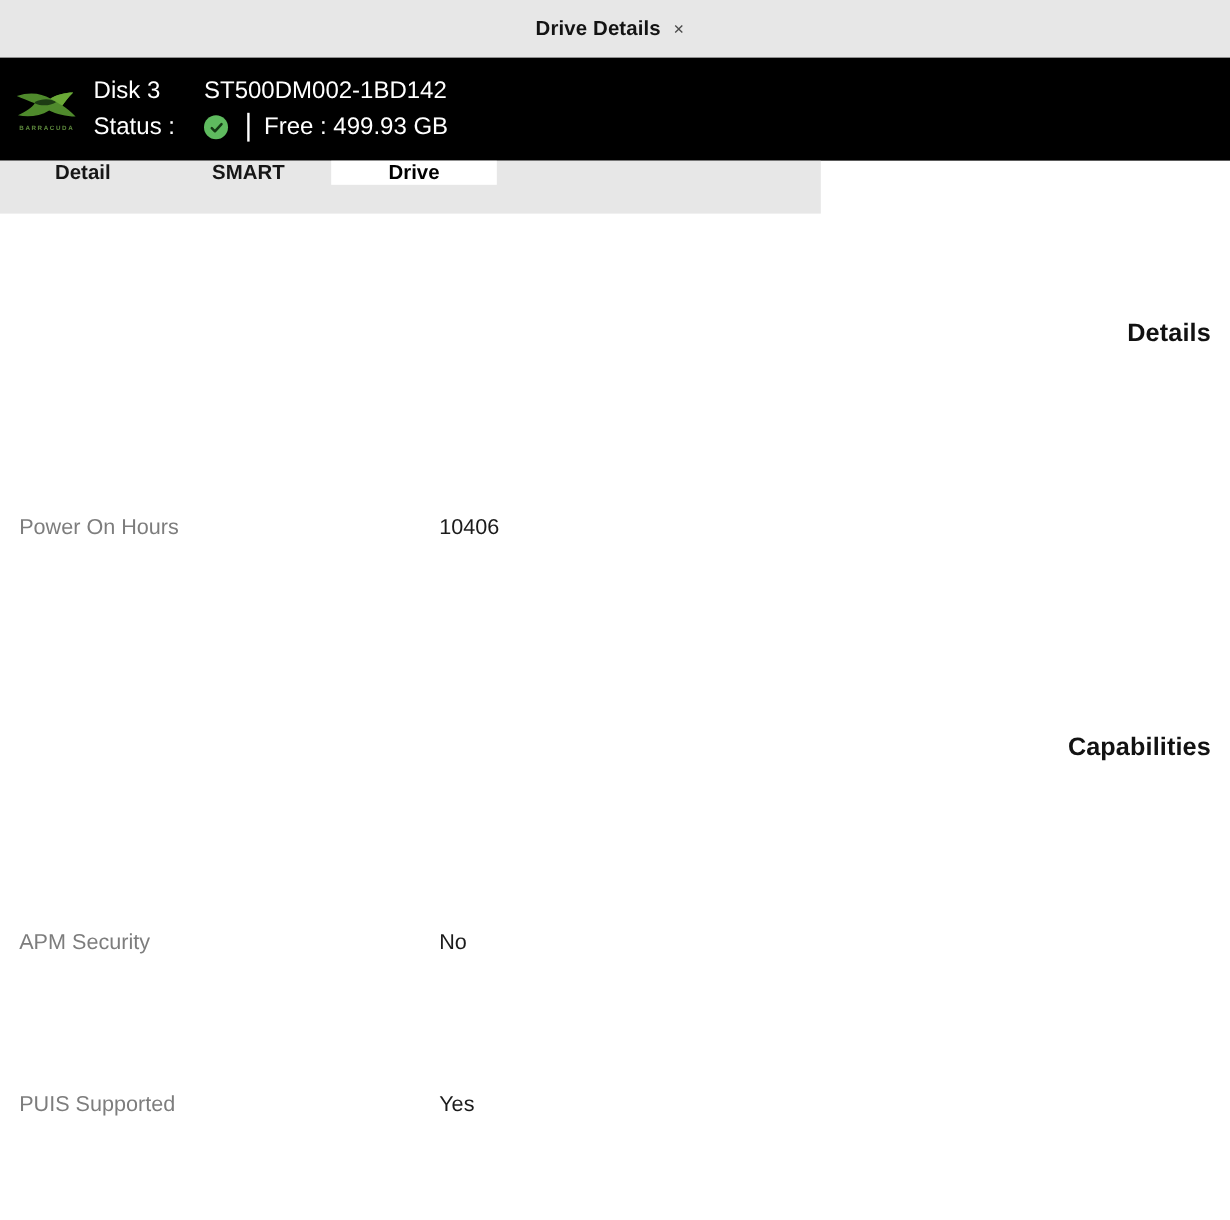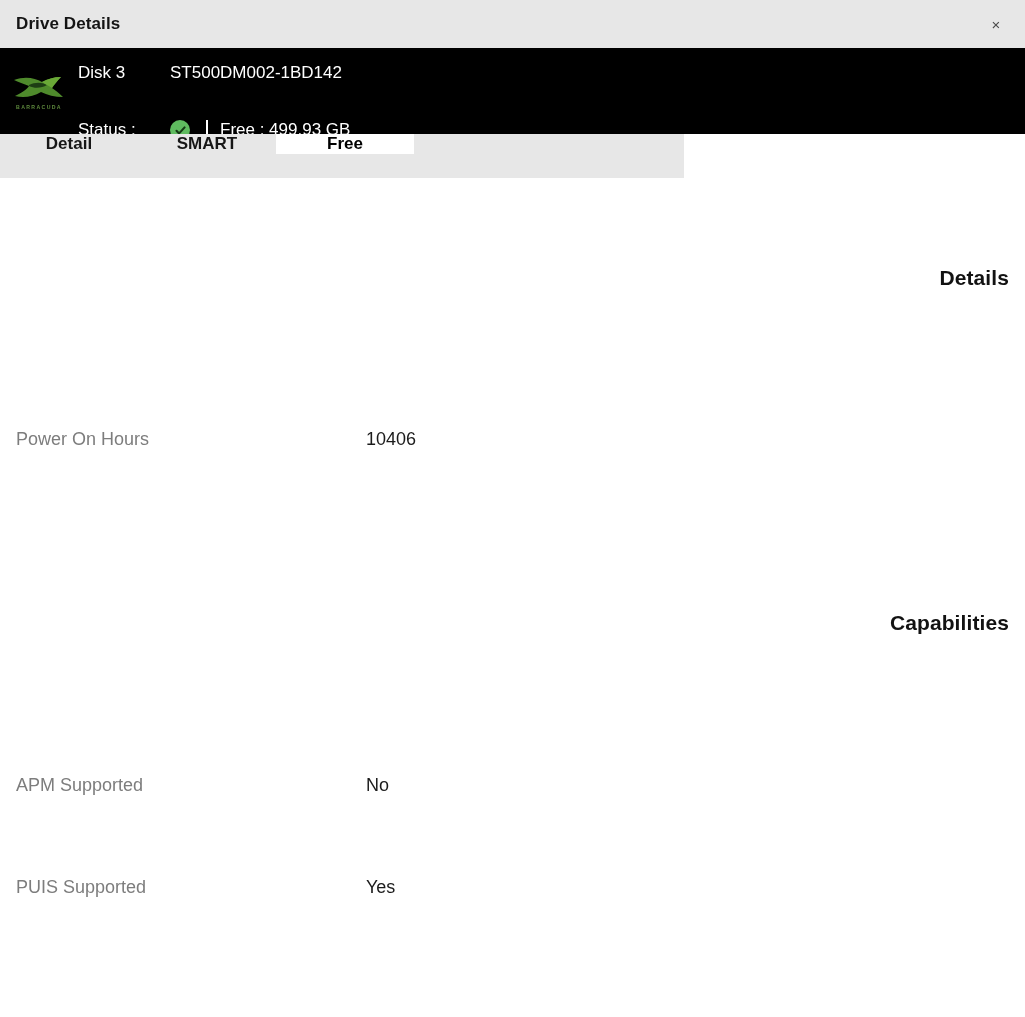--- a/index.html
+++ b/index.html
@@ -18,21 +18,21 @@
     position: relative;
     background: #ffffff;
   }
 
   
   .titlebar {
     height: 48px;
     background: #e7e7e7;
     display: flex;
     align-items: center;
-    justify-content: space-between;
+    justify-content: center;
     padding: 0 14px 0 16px;
   }
   .titlebar-title {
     font-size: 17px;
     font-weight: bold;
     color: #141414;
     letter-spacing: 0.1px;
   }
   .titlebar-close {
     width: 30px;
@@ -79,25 +79,24 @@
 
   .drive-info {
     display: flex;
     flex-direction: column;
     justify-content: center;
     gap: 4px;
     color: #ffffff;
   }
   .drive-row {
     display: flex;
-    align-items: flex-start;
-    font-size: 17px;
+    align-items: center;
+    font-size: 20px;
     color: #ffffff;
     height: 26px;
-    margin-top: 27px;
   }
   .drive-disk   { min-width: 92px; }
   .drive-model  { }
   .drive-status-label { min-width: 92px; }
 
   .status-badge {
     width: 20px;
     height: 20px;
     border-radius: 50%;
     background: #5fbb5f;
@@ -165,21 +164,21 @@
   .section-title.details      { margin-top: 88px; }
   .section-title.capabilities { margin-top: 161px; }
 
   .prop-row {
     display: flex;
     align-items: baseline;
     font-size: 18px;
   }
   .prop-row.r1 { margin-top: 139px; }
   .prop-row.r2 { margin-top: 140px; }
-  .prop-row.r3 { margin-top: 81px; }
+  .prop-row.r3 { margin-top: 114px; }
 
   .prop-label {
     width: 350px;
     color: #7d7d7d;
     flex: 0 0 auto;
   }
   .prop-value {
     color: #1b1b1b;
   }
 </style>
@@ -220,36 +219,36 @@
         <span class="drive-free">Free : 499.93 GB</span>
       </div>
     </div>
 
   </div>
 
   <div class="tabstrip">
     <div class="tabstrip-bg"></div>
     <div class="tab">Detail</div>
     <div class="tab">SMART</div>
-    <div class="tab active">Free</div>
+    <div class="tab active">Drive</div>
   </div>
 
   <div class="content">
 
     <div class="section-title details">Details</div>
 
     <div class="prop-row r1">
       <span class="prop-label">Power On Hours</span>
       <span class="prop-value">10406</span>
     </div>
 
     <div class="section-title capabilities">Capabilities</div>
 
     <div class="prop-row r2">
-      <span class="prop-label">APM Supported</span>
+      <span class="prop-label">APM Security</span>
       <span class="prop-value">No</span>
     </div>
 
     <div class="prop-row r3">
       <span class="prop-label">PUIS Supported</span>
       <span class="prop-value">Yes</span>
     </div>
 
   </div>
 

